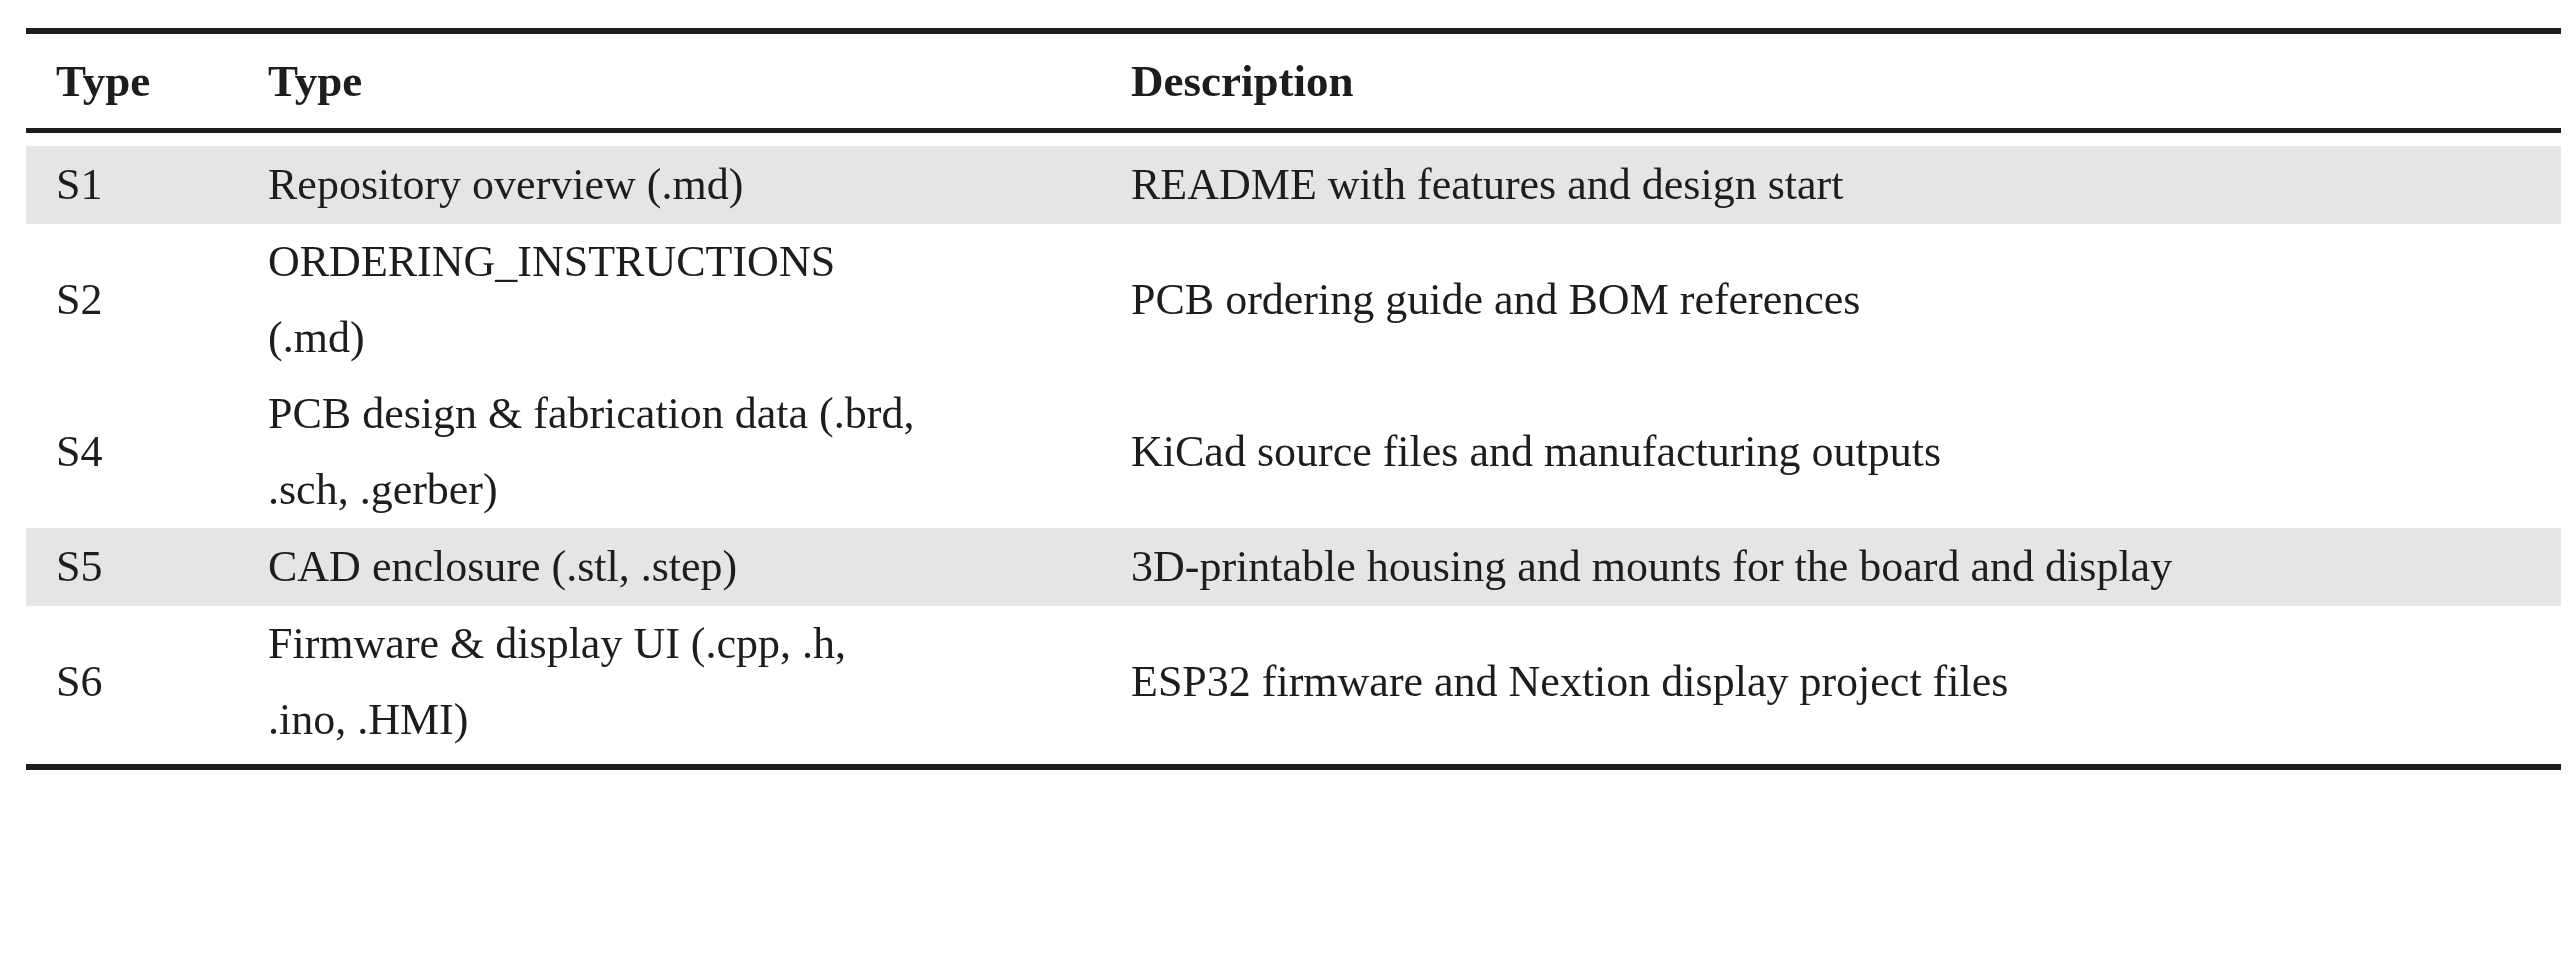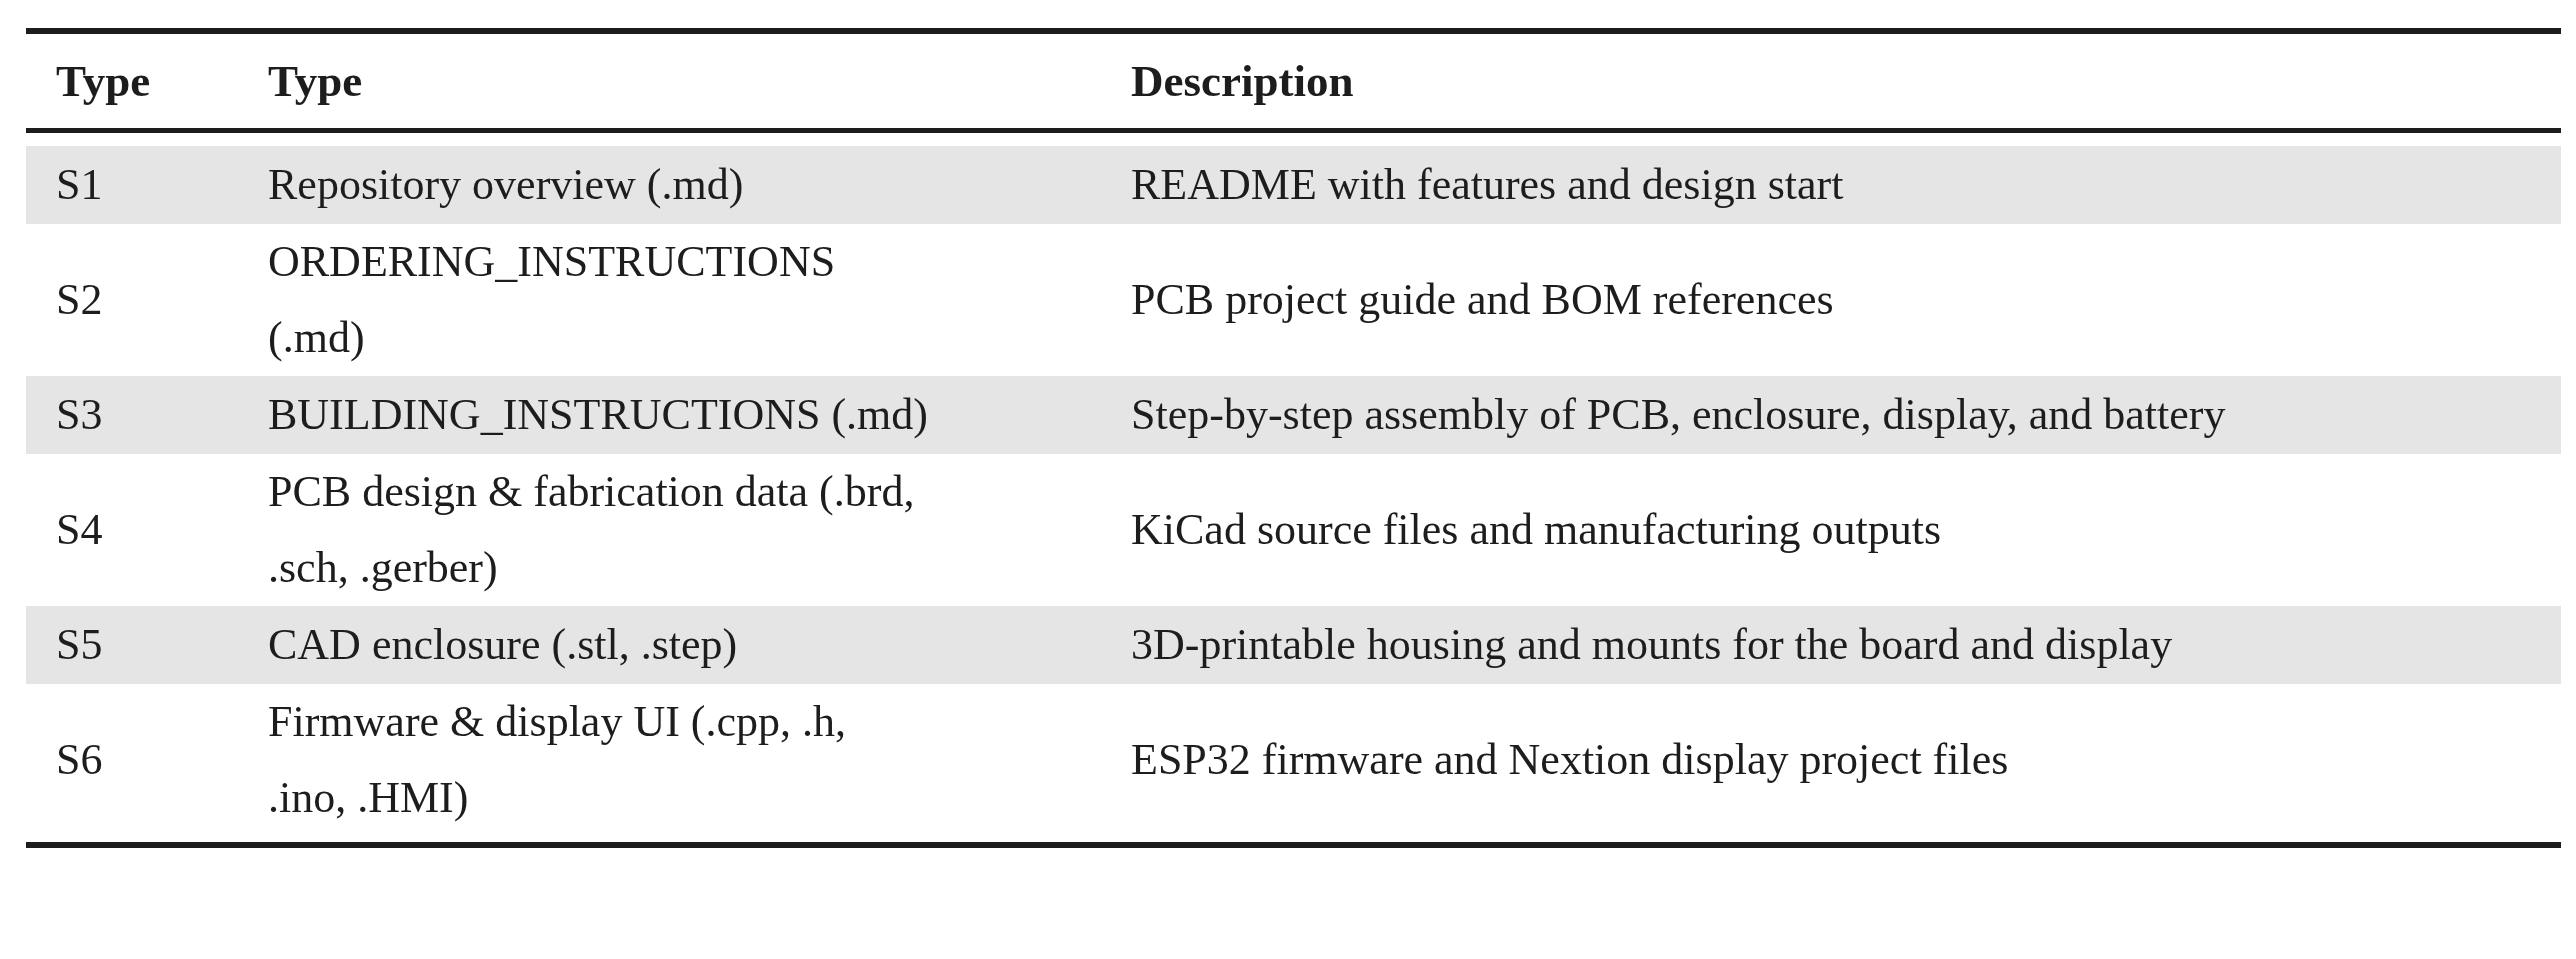--- a/index.html
+++ b/index.html
@@ -71,26 +71,21 @@
       </tr>
       <tr class="data-row shaded">
     <td class="col-name">S1</td>
     <td class="col-type">Repository overview (.md)</td>
     <td class="col-desc">README with features and design start</td>
   </tr>
         <tr class="data-row">
     <td class="col-name">S2</td>
     <td class="col-type">ORDERING_INSTRUCTIONS
 (.md)</td>
-    <td class="col-desc">PCB project guide and BOM references</td>
-  </tr>
-        <tr class="data-row shaded">
-    <td class="col-name">S3</td>
-    <td class="col-type">BUILDING_INSTRUCTIONS (.md)</td>
-    <td class="col-desc">Step-by-step assembly of PCB, enclosure, display, and battery</td>
+    <td class="col-desc">PCB ordering guide and BOM references</td>
   </tr>
         <tr class="data-row">
     <td class="col-name">S4</td>
     <td class="col-type">PCB design &amp; fabrication data (.brd,
 .sch, .gerber)</td>
     <td class="col-desc">KiCad source files and manufacturing outputs</td>
   </tr>
         <tr class="data-row shaded">
     <td class="col-name">S5</td>
     <td class="col-type">CAD enclosure (.stl, .step)</td>

